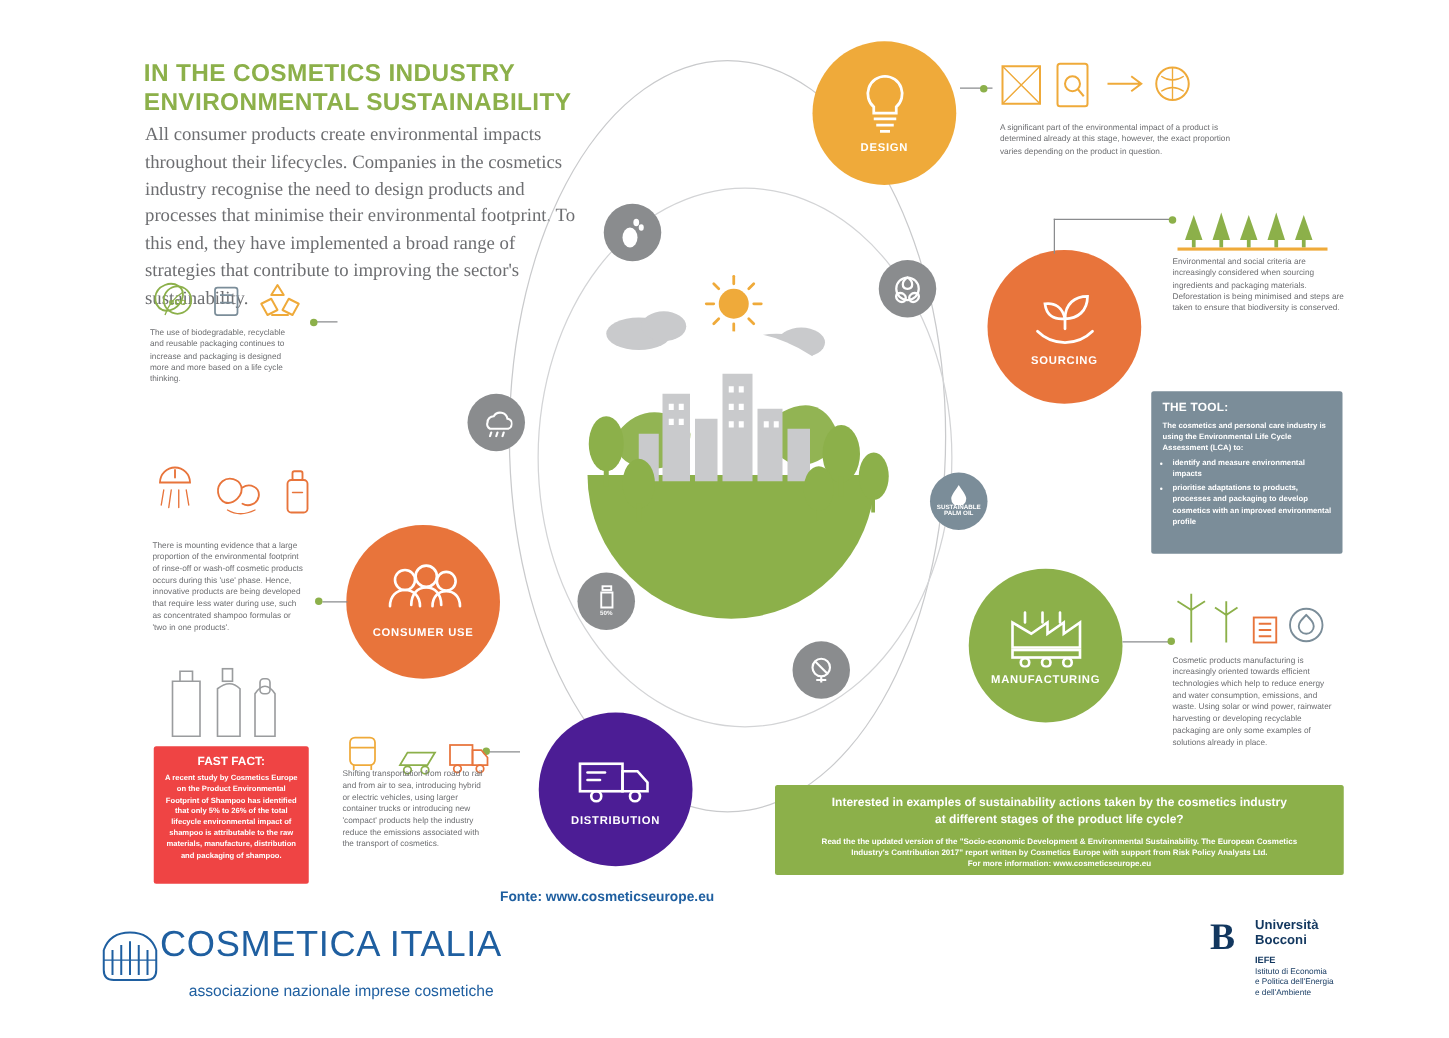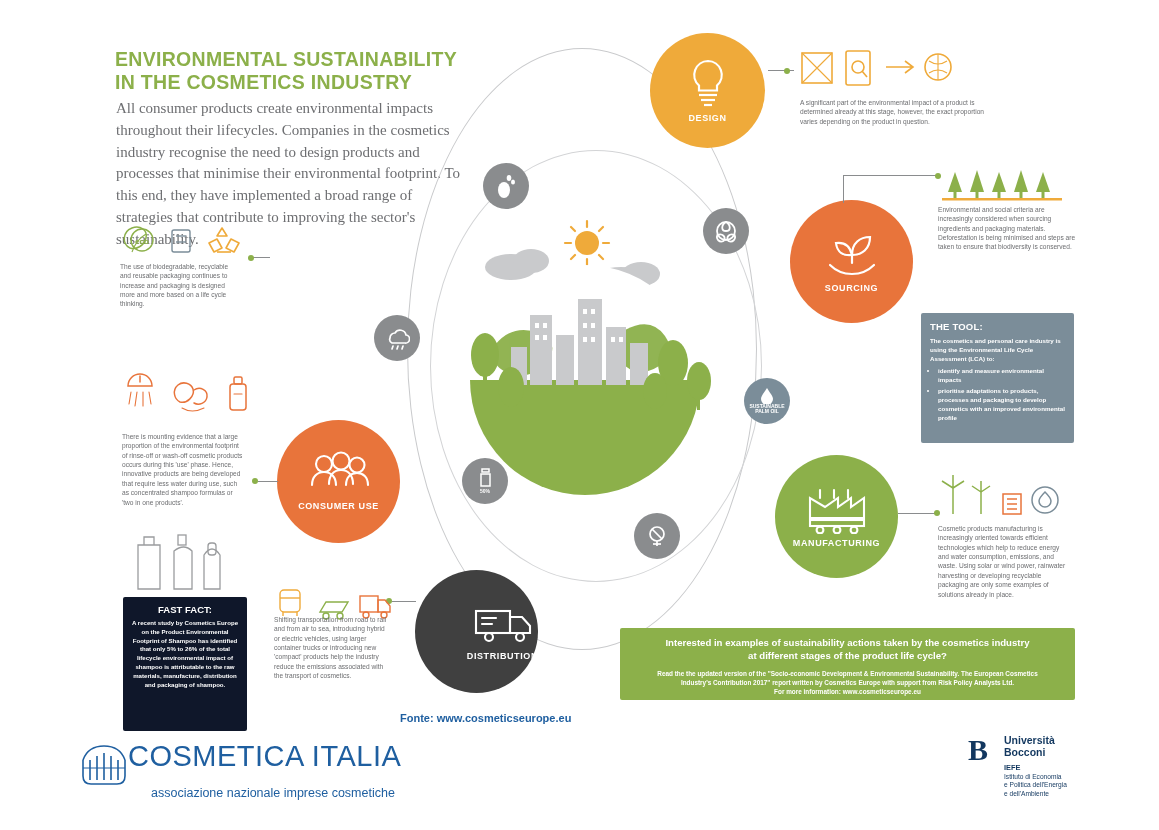--- a/index.html
+++ b/index.html
@@ -67,21 +67,21 @@
     font-weight: bold;
     letter-spacing: 0.6px;
     line-height: 1.15;
     margin-top: 4px;
   }
   .node svg { display: block; }
 
   .node-design      { left: 650px; top: 33px;  width: 115px; height: 115px; background: #efaa3a; }
   .node-sourcing    { left: 790px; top: 200px; width: 123px; height: 123px; background: #e8743b; }
   .node-manufacturing { left: 775px; top: 455px; width: 123px; height: 123px; background: #8cb04a; }
-  .node-distribution{ left: 415px; top: 570px; width: 123px; height: 123px; background: #404040; align-items: flex-end; }
+  .node-distribution{ left: 431px; top: 570px; width: 123px; height: 123px; background: #4c1d95; }
   .node-consumer    { left: 277px; top: 420px; width: 123px; height: 123px; background: #e8743b; }
   .node-postconsumer{ left: 268px; top: 212px; width: 127px; height: 127px; background: #8cb04a; }
 
   
   .bubble {
     position: absolute;
     border-radius: 50%;
     background: #8a8c8e;
     display: flex;
     align-items: center;
@@ -114,22 +114,22 @@
     background: #7b8d99; color: #ffffff; padding: 8px 9px; box-sizing: border-box;
   }
   .box-tool .box-title {
     font-size: 9.5px; font-weight: bold; margin-bottom: 5px; letter-spacing: .2px;
   }
   .box-tool .box-body { font-size: 6.2px; line-height: 1.45; font-weight: bold; }
   .box-tool ul { margin: 3px 0 0 0; padding-left: 8px; }
   .box-tool li { margin-bottom: 2px; }
 
   .box-fastfact {
-    left: 123px; top: 597px; width: 124px; height: 134px;
-    background: #0f172a; color: #ffffff; padding: 7px 5px; box-sizing: border-box; text-align: center;
+    left: 123px; top: 597px; width: 124px; height: 110px;
+    background: #ef4444; color: #ffffff; padding: 7px 5px; box-sizing: border-box; text-align: center;
   }
   .box-fastfact .box-title { font-size: 9.5px; font-weight: bold; margin-bottom: 4px; }
   .box-fastfact .box-body { font-size: 6.1px; line-height: 1.45; font-weight: bold; }
 
   .box-cta {
     left: 620px; top: 628px; width: 455px; height: 72px;
     background: #8cb04a; color: #ffffff; padding: 9px 14px; box-sizing: border-box; text-align: center;
   }
   .box-cta .cta-title { font-size: 9.6px; font-weight: bold; line-height: 1.35; text-align: center; }
   .box-cta .cta-body { font-size: 6.4px; line-height: 1.45; margin-top: 6px; font-weight: bold; }
@@ -167,22 +167,22 @@
 
   
   .ill { position: absolute; }
 </style>
 </head>
 <body>
 
 <div class="page">
 
   <div class="title">
+    <div>IN THE COSMETICS INDUSTRY</div>
     <div>ENVIRONMENTAL SUSTAINABILITY</div>
-    <div>IN THE COSMETICS INDUSTRY</div>
   </div>
   <div class="intro">All consumer products create environmental impacts throughout their lifecycles. Companies in the cosmetics industry recognise the need to design products and processes that minimise their environmental footprint. To this end, they have implemented a broad range of strategies that contribute to improving the sector's sustainability.</div>
 
   <div class="ring" style="left:407px; top:48px; width:348px; height:600px;"></div>
   <div class="ring" style="left:430px; top:150px; width:330px; height:430px; border-color:#d3d4d6;"></div>
 
   <div class="ill" style="left:425px; top:195px; width:320px; height:330px;">
     <svg width="320" height="330" viewBox="0 0 320 330">
 
       <g fill="#c9cacc">

